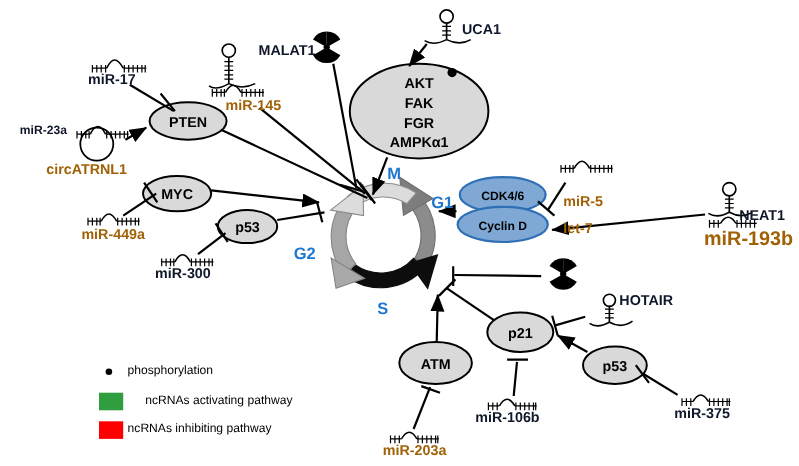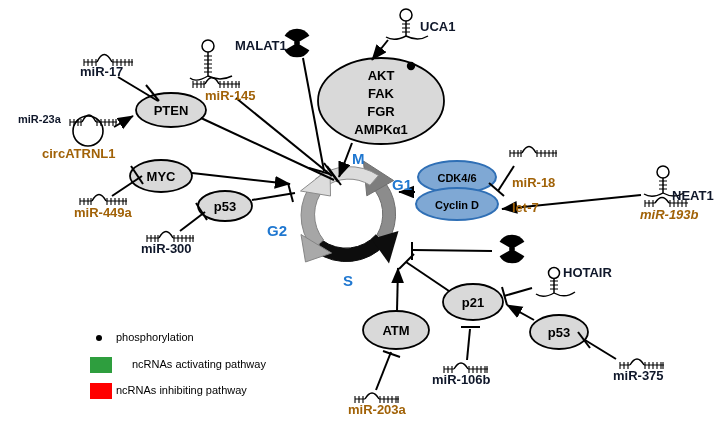--- a/index.html
+++ b/index.html
@@ -319,23 +319,23 @@
 
 <div class="lbl green" style="left:80px;top:64px;font-size:13px;">miR-17</div>
 <div class="lbl green" style="left:18px;top:113px;font-size:11px;">miR-23a</div>
 <div class="lbl red" style="left:42px;top:146px;font-size:13px;">circATRNL1</div>
 <div class="lbl green" style="left:218px;top:38px;font-size:13px;margin-left:17px;">MALAT1</div>
 <div class="lbl red" style="left:205px;top:88px;font-size:13px;">miR-145</div>
 <div class="lbl green" style="left:420px;top:19px;font-size:13px;">UCA1</div>
 <div class="lbl red" style="left:74px;top:205px;font-size:13px;">miR-449a</div>
 <div class="lbl green" style="left:141px;top:241px;font-size:13px;">miR-300</div>
 <div class="lbl red" style="left:512px;top:158px;font-size:13px;margin-top:42px;">let-7</div>
-<div class="lbl red" style="left:512px;top:175px;font-size:13px;">miR-18</div>
+<div class="lbl red" style="left:512px;top:175px;font-size:13px;">miR-5</div>
 <div class="lbl green" style="left:672px;top:164px;font-size:13px;margin-top:24px;">NEAT1</div>
-<div class="lbl red" style="left:640px;top:207px;font-size:13px;font-style:italic;">miR-193b</div>
+<div class="lbl red" style="left:640px;top:207px;font-size:18px;">miR-193b</div>
 <div class="lbl green" style="left:563px;top:265px;font-size:13px;">HOTAIR</div>
 <div class="lbl green" style="left:432px;top:372px;font-size:13px;text-align:center;">miR-106b</div>
 <div class="lbl green" style="left:613px;top:368px;font-size:13px;">miR-375</div>
 <div class="lbl red" style="left:348px;top:402px;font-size:13px;">miR-203a</div>
 
 <div>
   <div style="position:absolute;left:96px;top:335px;width:6px;height:6px;border-radius:50%;background:#000;"></div>
   <div class="legend-text" style="left:116px;top:331px;">phosphorylation</div>
 
   <div class="swatch" style="left:90px;top:357px;background:#2e9e3e;"></div>

